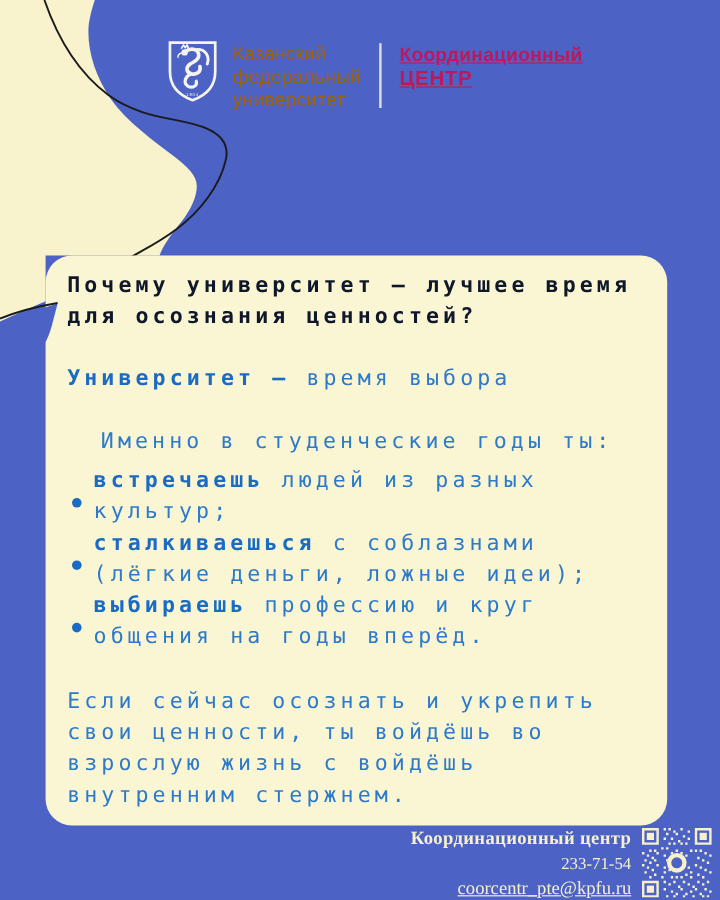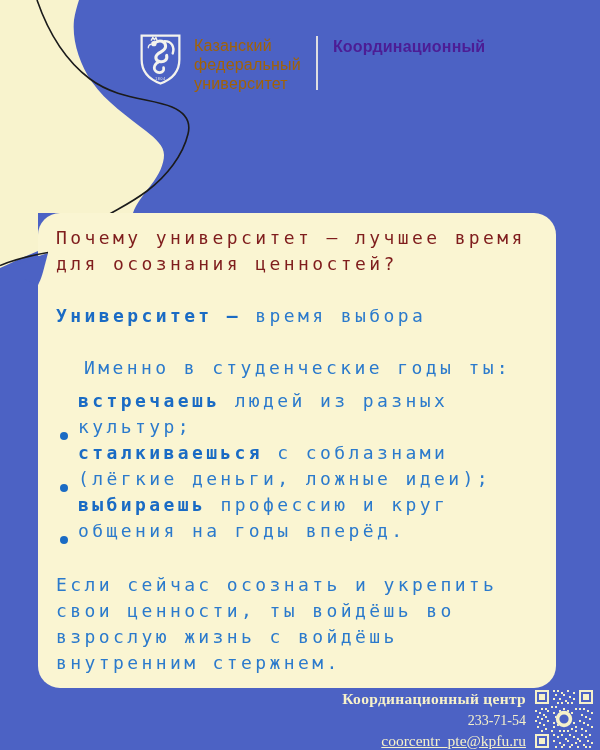--- a/index.html
+++ b/index.html
@@ -14,40 +14,40 @@
   .overlay-svg{z-index:3;}
 
   
   .header{position:absolute;left:140px;top:34px;display:flex;align-items:flex-start;z-index:2;}
   .shield{width:41px;height:51px;flex:0 0 auto;}
   .univ-name{
     margin-left:13px;color:#a16207;font-size:16px;line-height:19px;
     font-weight:400;white-space:pre-line;letter-spacing:.2px;margin-top:2px;
   }
   .hdr-divider{width:2px;height:54px;background:rgba(248,245,230,.85);margin:2px 15px 0 15px;}
-  .center-name{margin-top:4px;color:#4c1d95;}
+  .center-name{margin-top:4px;color:#be185d;text-decoration:underline;}
   .center-line1{font-size:16px;line-height:18px;font-weight:700;letter-spacing:.2px;}
   .center-line2{font-size:17px;line-height:20px;font-weight:700;letter-spacing:.6px;}
 
   
   .card{
     position:absolute;left:38px;top:213px;width:518px;height:475px;
     background:#FAF5D2;border-radius:22px;z-index:1;
     box-sizing:border-box;padding:12px 12px 12px 18px;
     font-family:"DejaVu Sans Mono",monospace;
     font-size:18px;line-height:26px;letter-spacing:3.4px;
     color:#2B7ACC;
   }
   .card .bold{color:#1A6BC4;font-weight:700;}
   .pre{white-space:pre-line;}
-  .card-title{color:#7f1d1d;font-weight:400;}
+  .card-title{color:#0f172a;font-weight:700;}
   .subtitle{margin-top:26px;}
   .intro{margin-top:26px;margin-left:28px;}
   .bullets{list-style:none;margin:7px 0 0 0;padding:0;}
-  .bullets li{display:flex;align-items:flex-end;}
+  .bullets li{display:flex;align-items:center;}
   .dot{flex:0 0 auto;width:8px;height:8px;border-radius:50%;background:#1A6BC4;margin:9px 10px 0 4px;}
   .outro{margin-top:28px;}
 
   
   .footer-text{
     position:absolute;right:74px;top:690px;text-align:right;z-index:2;
     color:#F6F1CA;font-family:"Liberation Serif",serif;
   }
   .footer-org{font-size:15.5px;font-weight:700;line-height:18px;letter-spacing:.3px;margin-left:38px;}
   .footer-phone{font-size:14px;line-height:16px;margin-top:5px;}
@@ -88,20 +88,21 @@
         <circle cx="13.5" cy="9.5" r="2.6" fill="#F4F3ED" stroke="none"></circle>
       </g>
       <text x="20" y="45.5" font-size="3.4" fill="#F4F3ED" text-anchor="middle" letter-spacing="0.7" font-family="Liberation Sans, sans-serif">1804</text>
     </svg>
     <div class="univ-name pre">Казанский
 федеральный
 университет</div>
     <div class="hdr-divider"></div>
     <div class="center-name">
       <div class="center-line1">Координационный</div>
+      <div class="center-line2">ЦЕНТР</div>
     </div>
   </div>
 
   <div class="card">
     <div class="card-title pre">Почему университет – лучшее время
 для осознания ценностей?</div>
 
     <div class="subtitle"><span class="bold">Университет –</span> <span>время выбора</span></div>
 
     <div class="intro">Именно в студенческие годы ты:</div>

